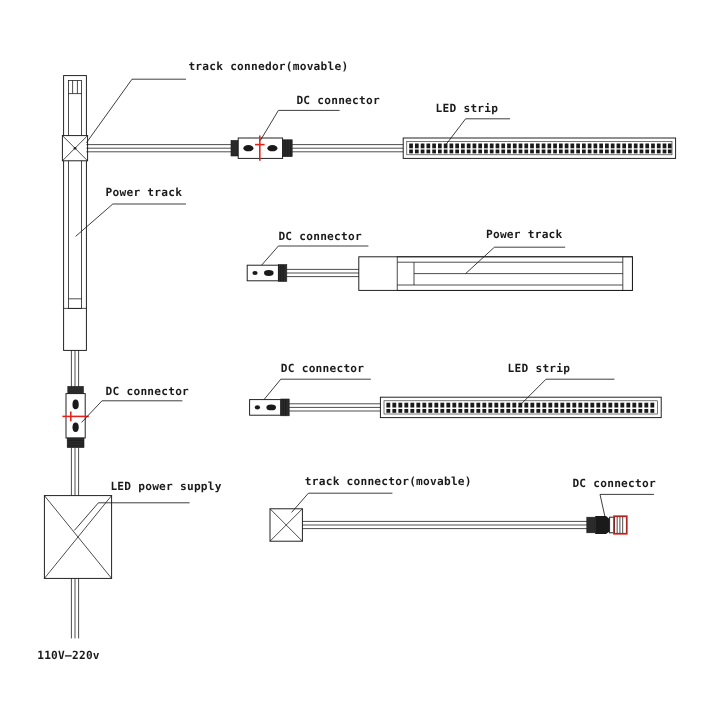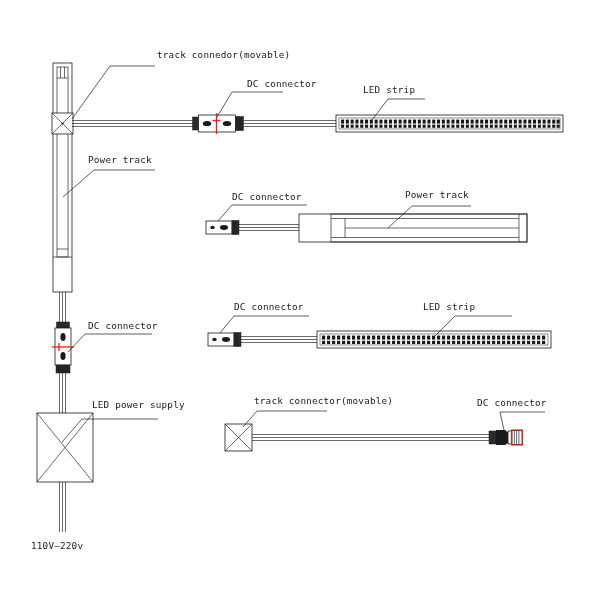--- a/index.html
+++ b/index.html
@@ -4,21 +4,21 @@
 <style>
   html,body{margin:0;padding:0;background:#ffffff;}
   body{
     width:600px;height:600px;
     font-family:"DejaVu Sans Mono", monospace;
     background:#ffffff;
     overflow:hidden;
     position:relative;
   }
   #diagram-root{
-    position:absolute;left:0;top:0;width:600px;height:600px;
+    position:absolute;left:0;top:0;width:600px;height:600px;font-weight:bold;
   }
   svg{display:block;}
   text{
     font-family:"DejaVu Sans Mono", monospace;
     fill:#1a1a1a;
     white-space:pre;
   }
   .lbl{font-size:9.3px;letter-spacing:0.2px;}
   .ln-thin{stroke:#1a1a1a;fill:none;stroke-width:0.65;}
   .ln-lead{stroke:#1a1a1a;fill:none;stroke-width:0.7;}

